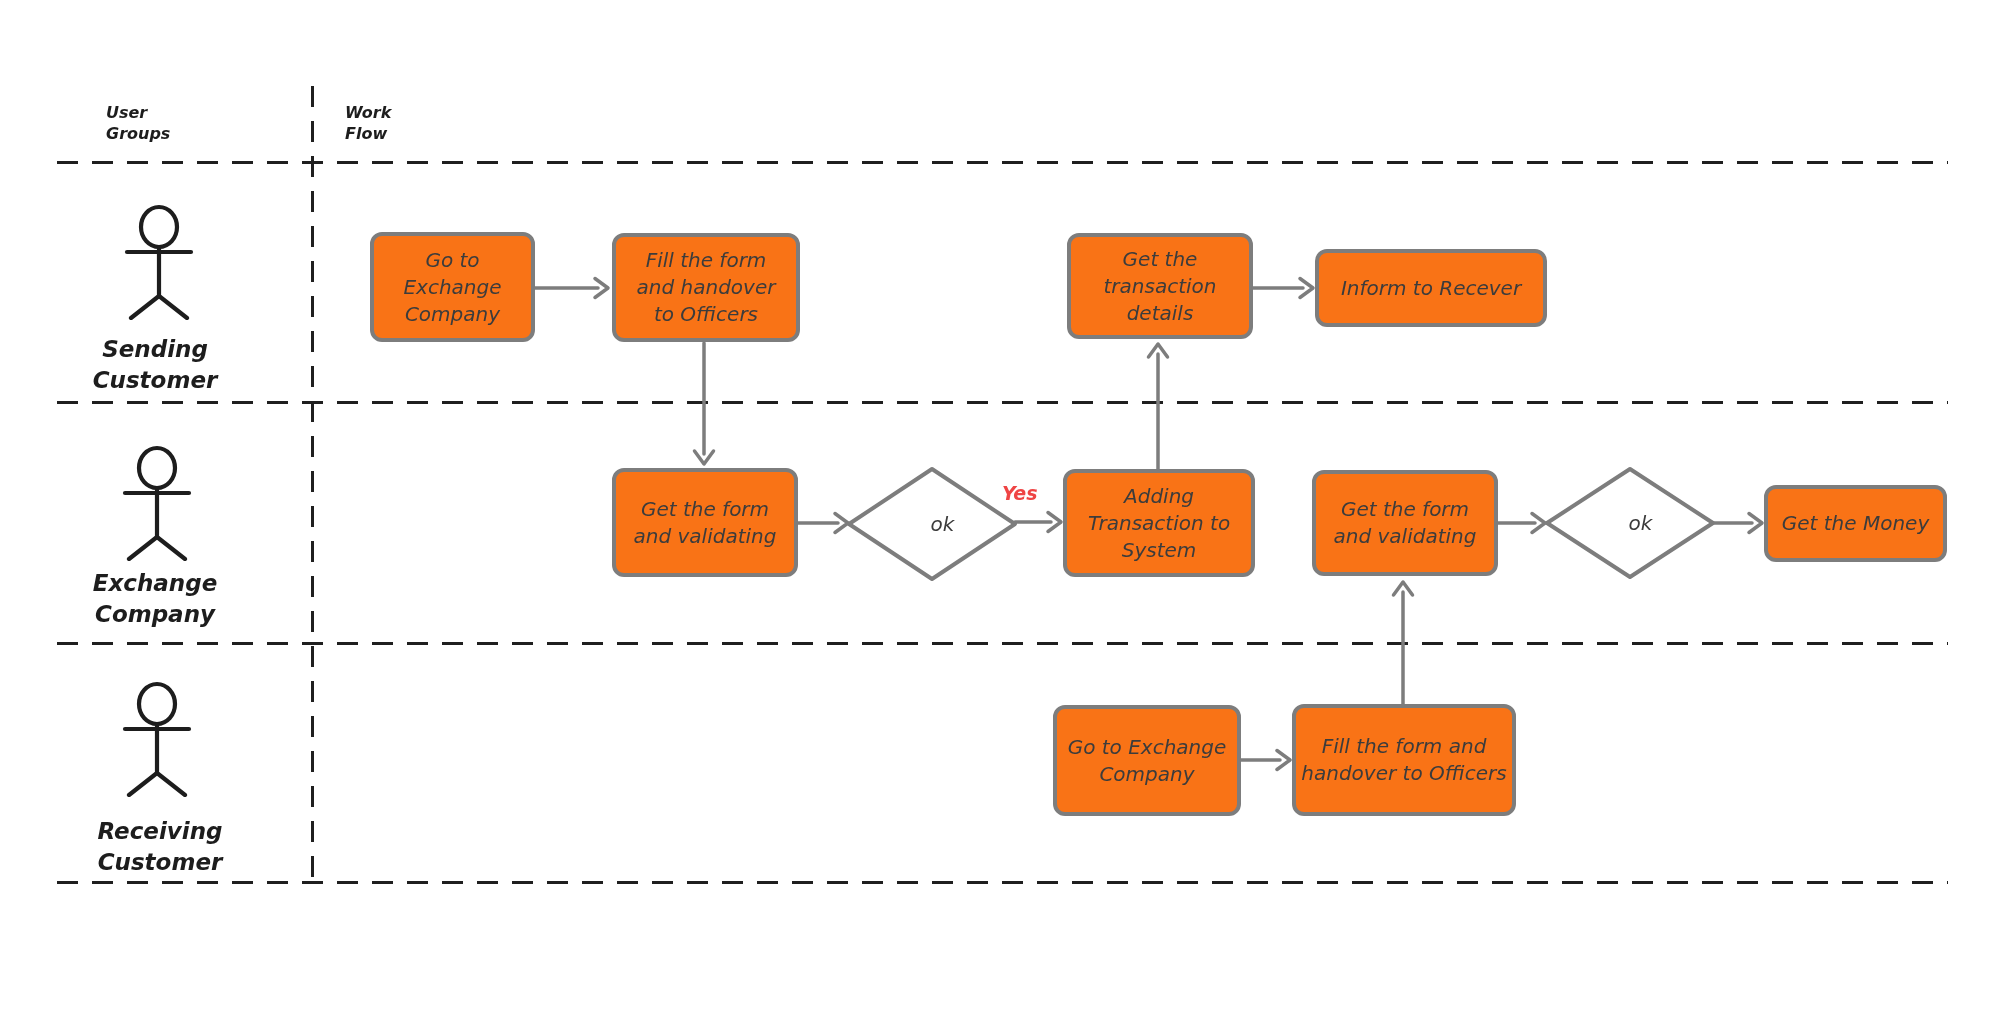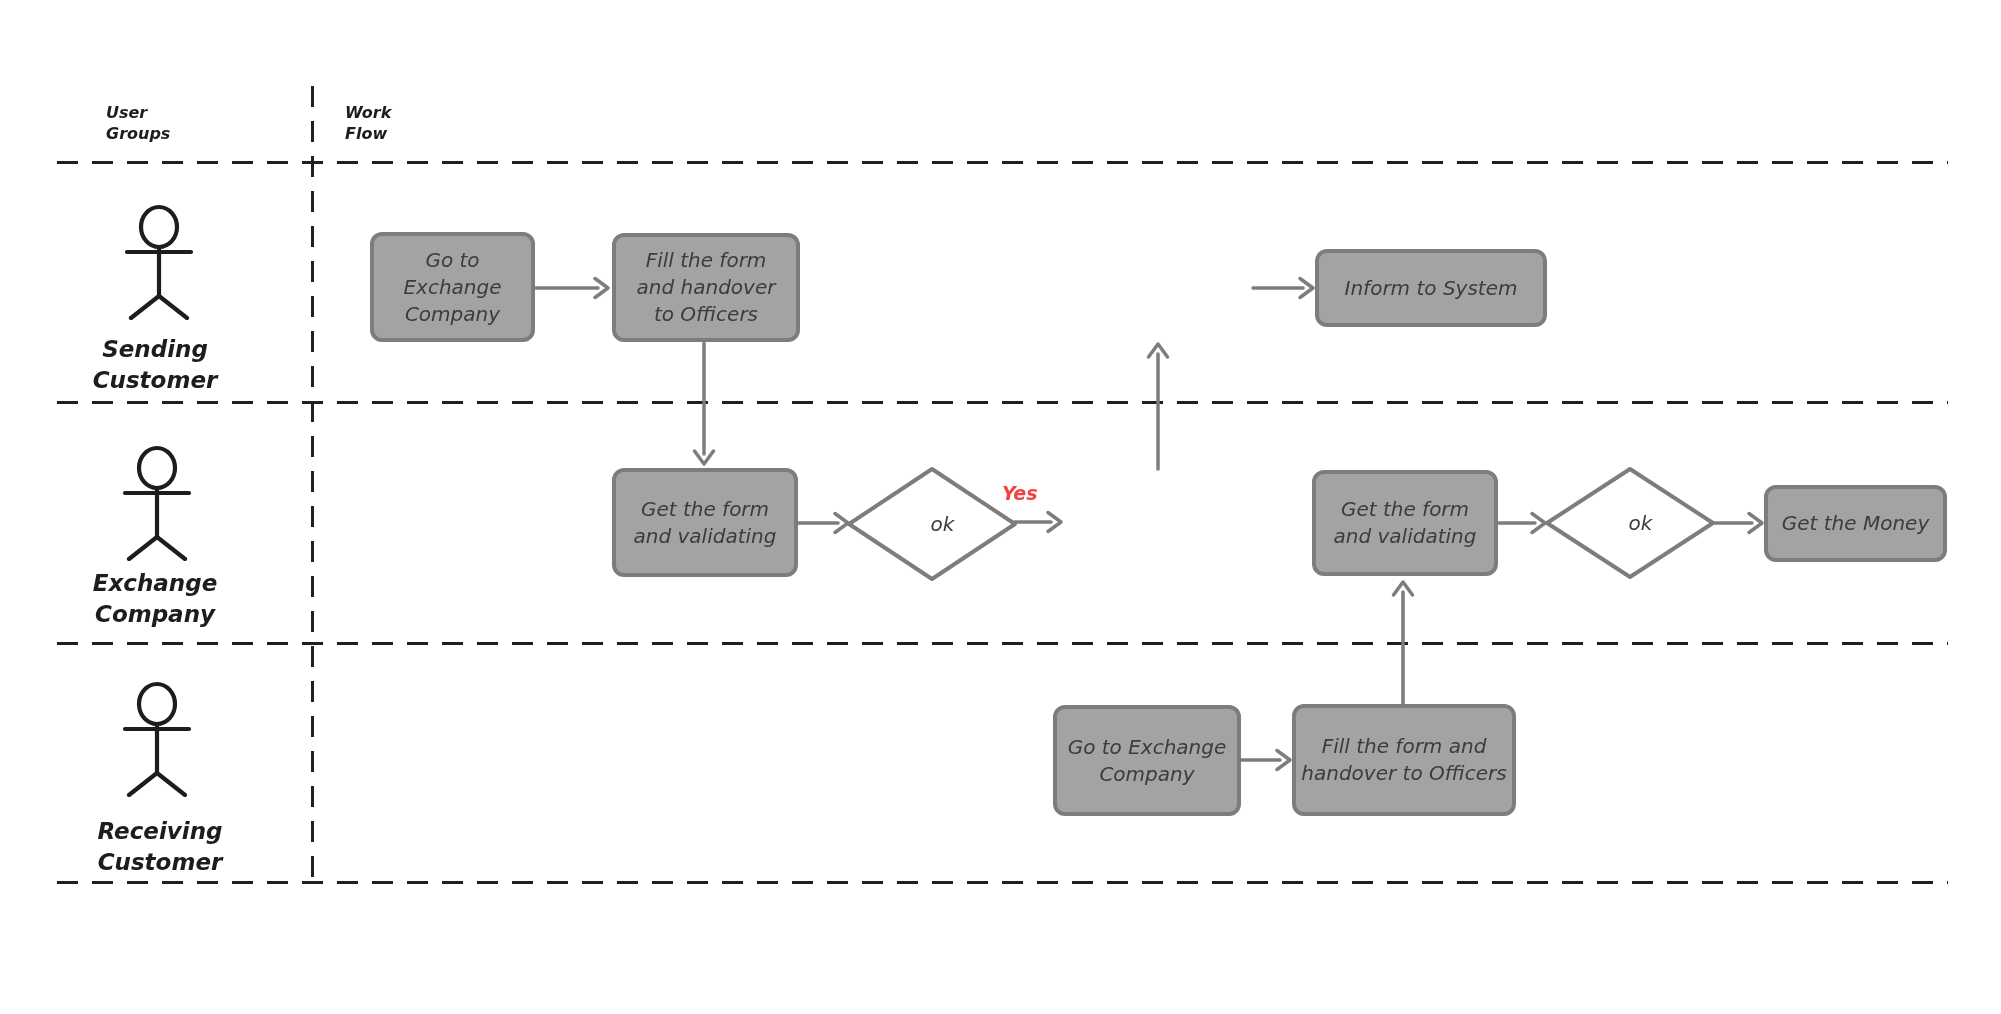--- a/index.html
+++ b/index.html
@@ -40,21 +40,21 @@
     font-weight: bold;
     font-style: italic;
     color: #1d1d1d;
     line-height: 1.35;
     white-space: pre-line;
   }
   
   .box {
     position: absolute;
     box-sizing: border-box;
-    background: #a3a3a3;
+    background: #f97316;
     border: 4px solid #7d7d7d;
     border-radius: 12px;
     display: flex;
     align-items: center;
     justify-content: center;
   }
   .node-label {
     font-size: 20px;
     font-style: italic;
     color: #3c3c3c;
@@ -152,34 +152,44 @@
   <div class="box" style="left:370px; top:232px; width:165px; height:110px">
     <span class="node-label">Go to
 Exchange
 Company</span>
   </div>
   <div class="box" style="left:612px; top:233px; width:188px; height:109px">
     <span class="node-label">Fill the form
 and handover
 to Officers</span>
   </div>
+  <div class="box" style="left:1067px; top:233px; width:186px; height:106px">
+    <span class="node-label">Get the
+transaction
+details</span>
+  </div>
   <div class="box" style="left:1315px; top:249px; width:232px; height:78px">
-    <span class="node-label">Inform to System</span>
+    <span class="node-label">Inform to Recever</span>
   </div>
 
   <div class="box" style="left:612px; top:468px; width:186px; height:109px">
     <span class="node-label">Get the form
 and validating</span>
   </div>
   <div class="diamond" style="left:846px; top:466px; width:172px; height:116px">
     <svg width="172" height="116">
       <polygon points="3,58 86,3 169,58 86,113"></polygon>
     </svg>
     <span class="node-label">ok</span>
   </div>
+  <div class="box" style="left:1063px; top:469px; width:192px; height:108px">
+    <span class="node-label">Adding
+Transaction to
+System</span>
+  </div>
   <div class="box" style="left:1312px; top:470px; width:186px; height:106px">
     <span class="node-label">Get the form
 and validating</span>
   </div>
   <div class="diamond" style="left:1544px; top:466px; width:172px; height:114px">
     <svg width="172" height="114">
       <polygon points="3,57 86,3 169,57 86,111"></polygon>
     </svg>
     <span class="node-label">ok</span>
   </div>

